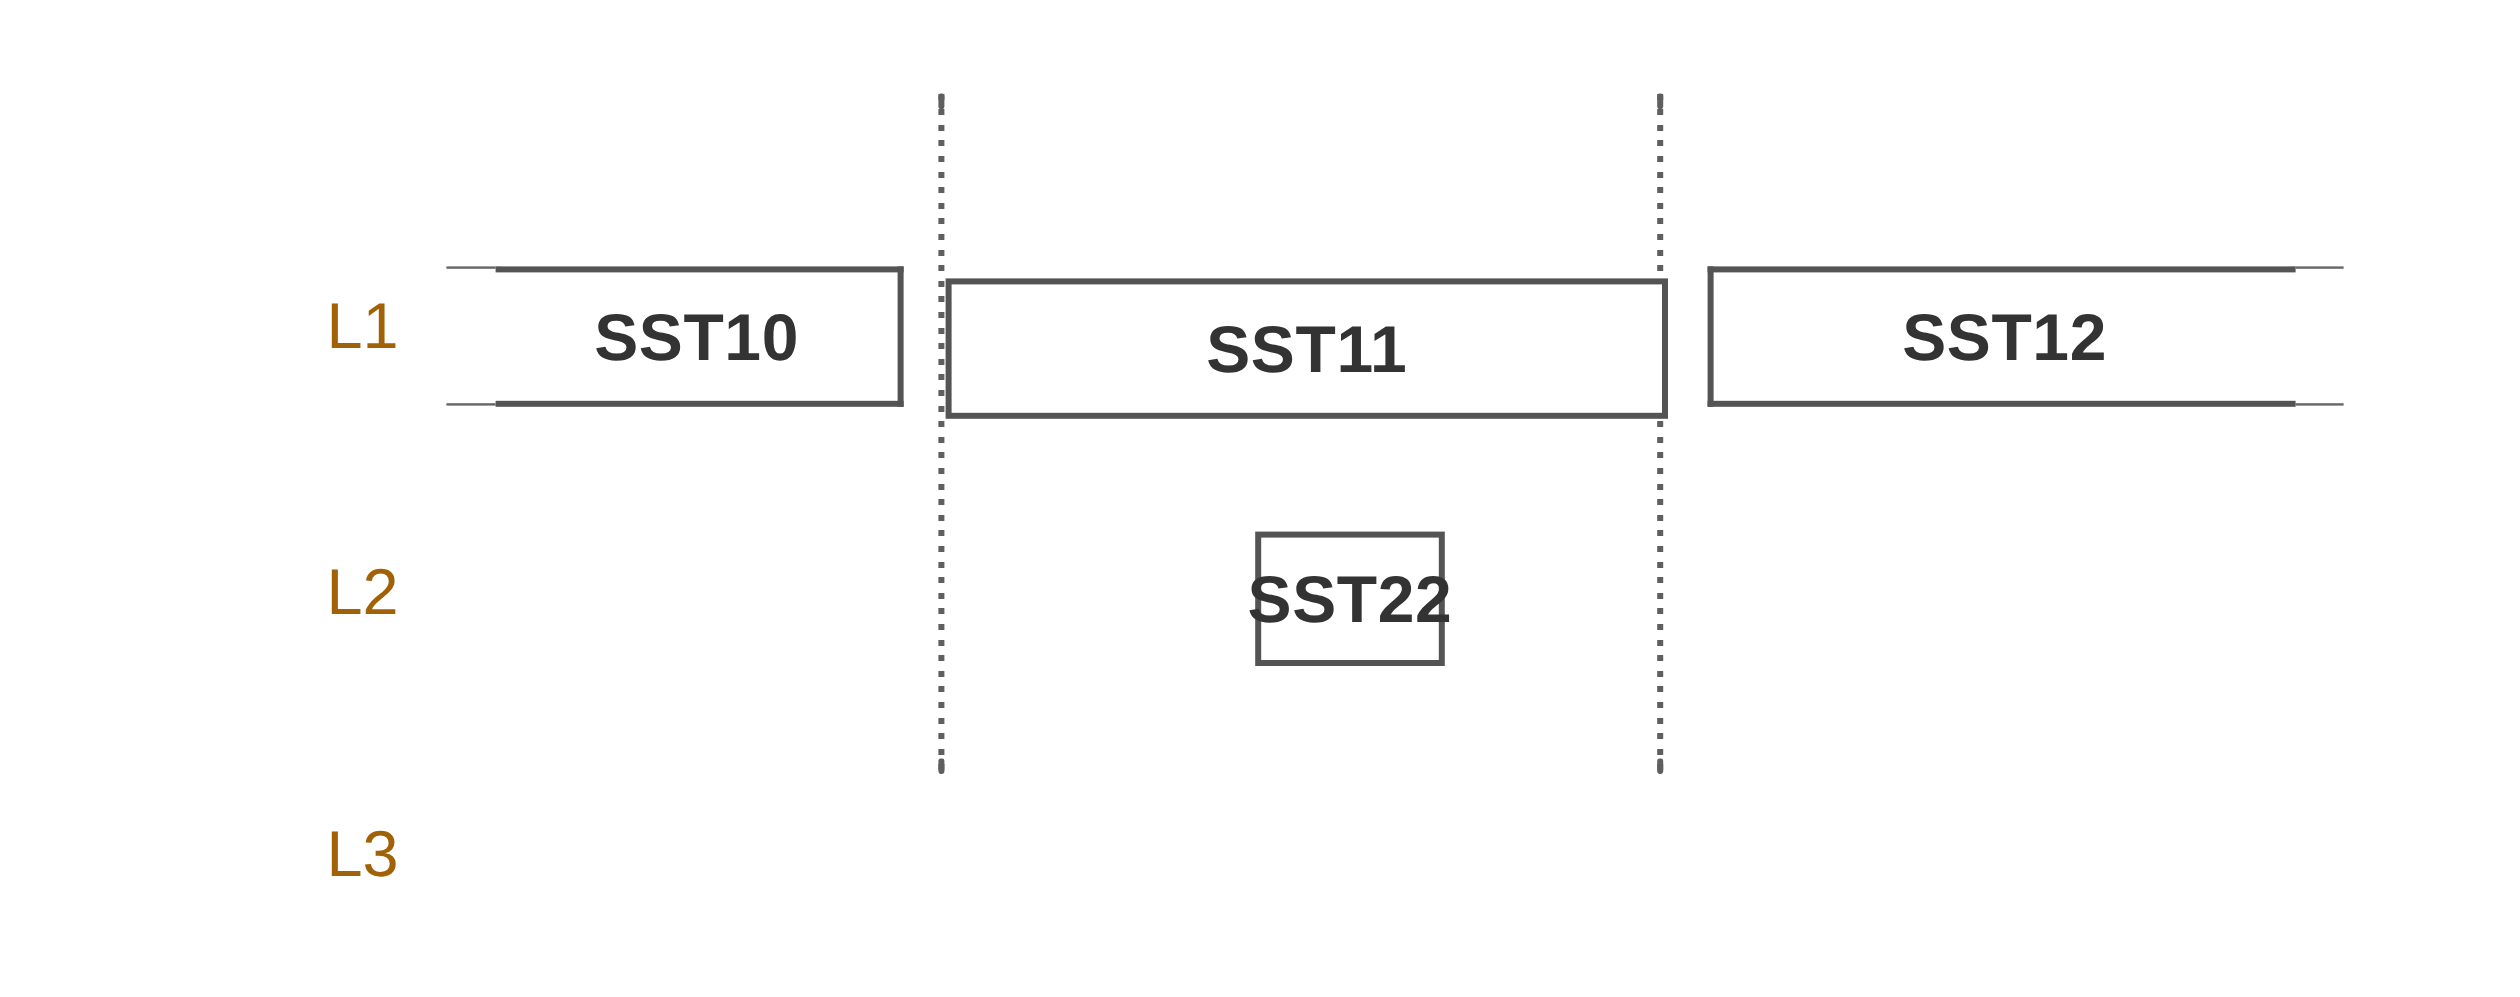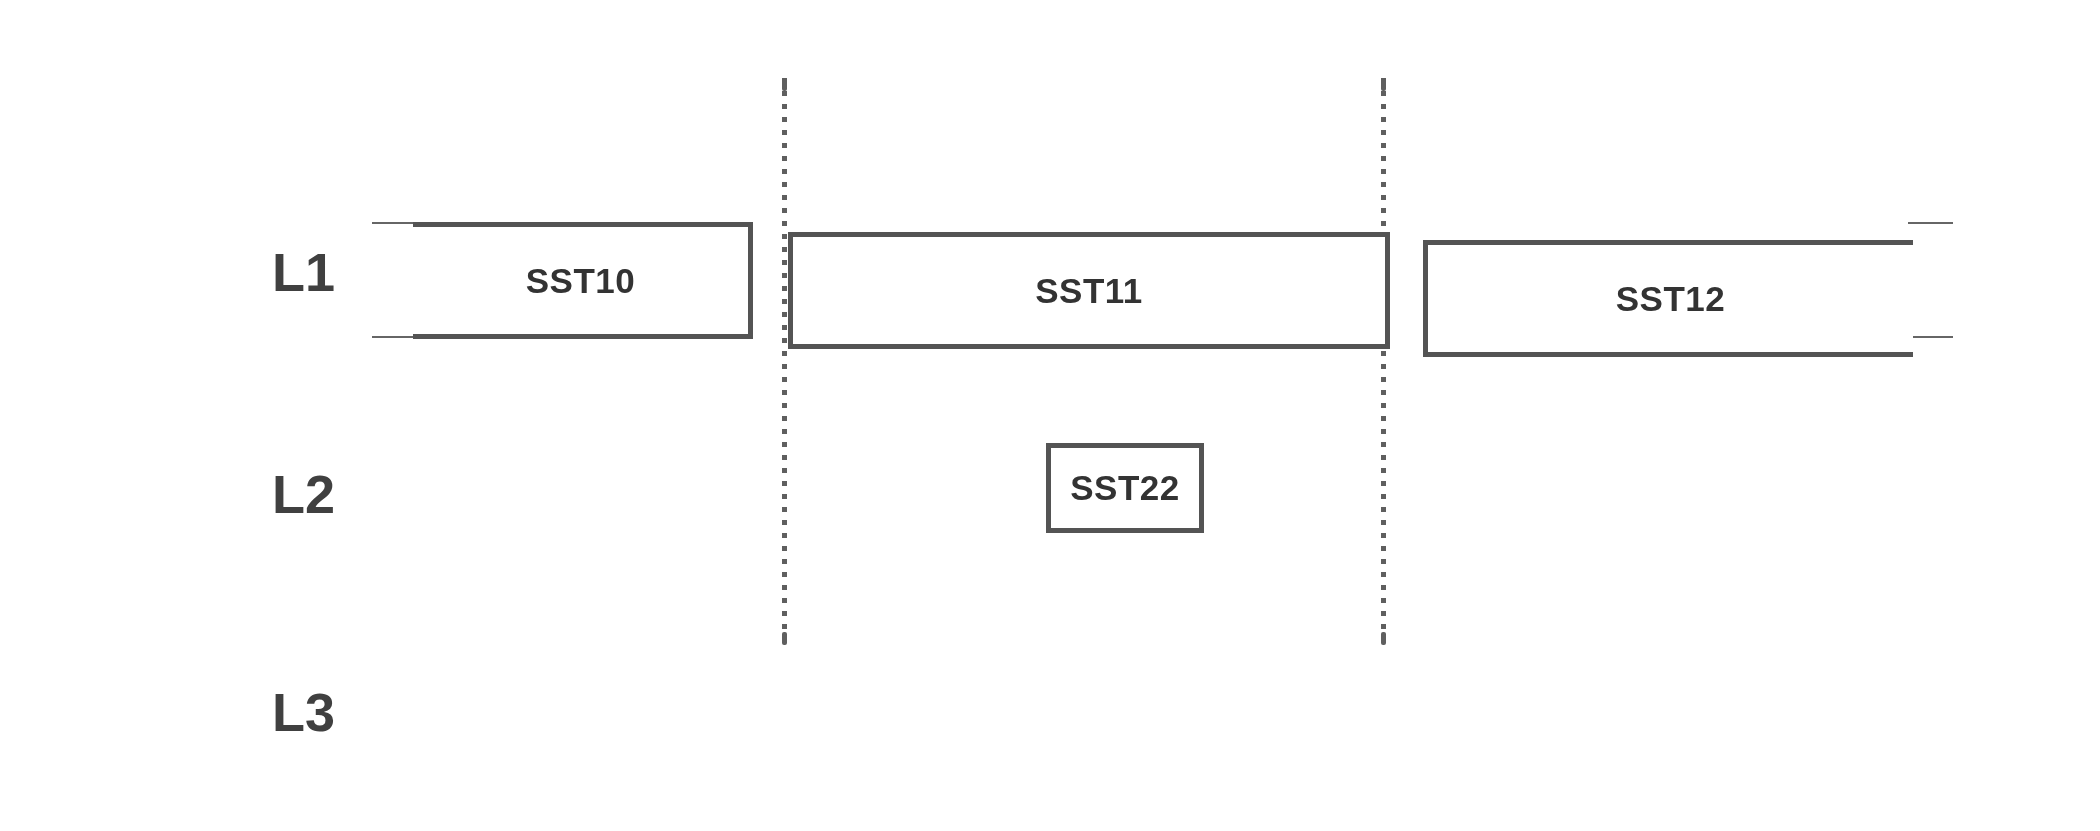--- a/index.html
+++ b/index.html
@@ -9,22 +9,22 @@
     height: 831px;
     background: #ffffff;
     font-family: "Liberation Sans", "DejaVu Sans", sans-serif;
     overflow: hidden;
   }
   .lane-label {
     position: absolute;
     display: flex;
     align-items: center;
     font-size: 54px;
-    font-weight: bold;
-    color: #404040;
+    font-weight: normal;
+    color: #a16207;
     height: 56px;
     line-height: 1;
     letter-spacing: 0px;
   }
   .divider {
     position: absolute;
     top: 78px;
     height: 567px;
     width: 5px;
     background: repeating-linear-gradient(
@@ -50,21 +50,21 @@
     background: #666666;
   }
   .sbox {
     position: absolute;
     box-sizing: border-box;
     border: 5px solid #545454;
     background: #ffffff;
     display: flex;
     align-items: center;
     justify-content: center;
-    font-size: 35px;
+    font-size: 55px;
     font-weight: bold;
     color: #333333;
     letter-spacing: 0.5px;
   }
   .sbox.open-left  { border-left: none; }
   .sbox.open-right { border-right: none; }
 </style>
 </head>
 <body>
 
@@ -81,21 +81,21 @@
   <div class="stub" style="left:372px; top:336px; width:46px;"></div>
   <div class="stub" style="left:1908px; top:222px; width:45px;"></div>
   <div class="stub" style="left:1908px; top:336px; width:45px;"></div>
 
   <div class="sbox open-left" style="left:413px; top:222px; width:340px; height:117px;">
     <span>SST10</span>
   </div>
   <div class="sbox" style="left:788px; top:232px; width:602px; height:117px;">
     <span>SST11</span>
   </div>
-  <div class="sbox open-right" style="left:1423px; top:222px; width:490px; height:117px;margin-top:18px;">
+  <div class="sbox open-right" style="left:1423px; top:222px; width:490px; height:117px;">
     <span>SST12</span>
   </div>
 
-  <div class="sbox" style="left:1046px; top:443px; width:158px; height:90px;">
+  <div class="sbox" style="left:1046px; top:443px; width:158px; height:112px;">
     <span>SST22</span>
   </div>
 
 </div>
 
 </body></html>

